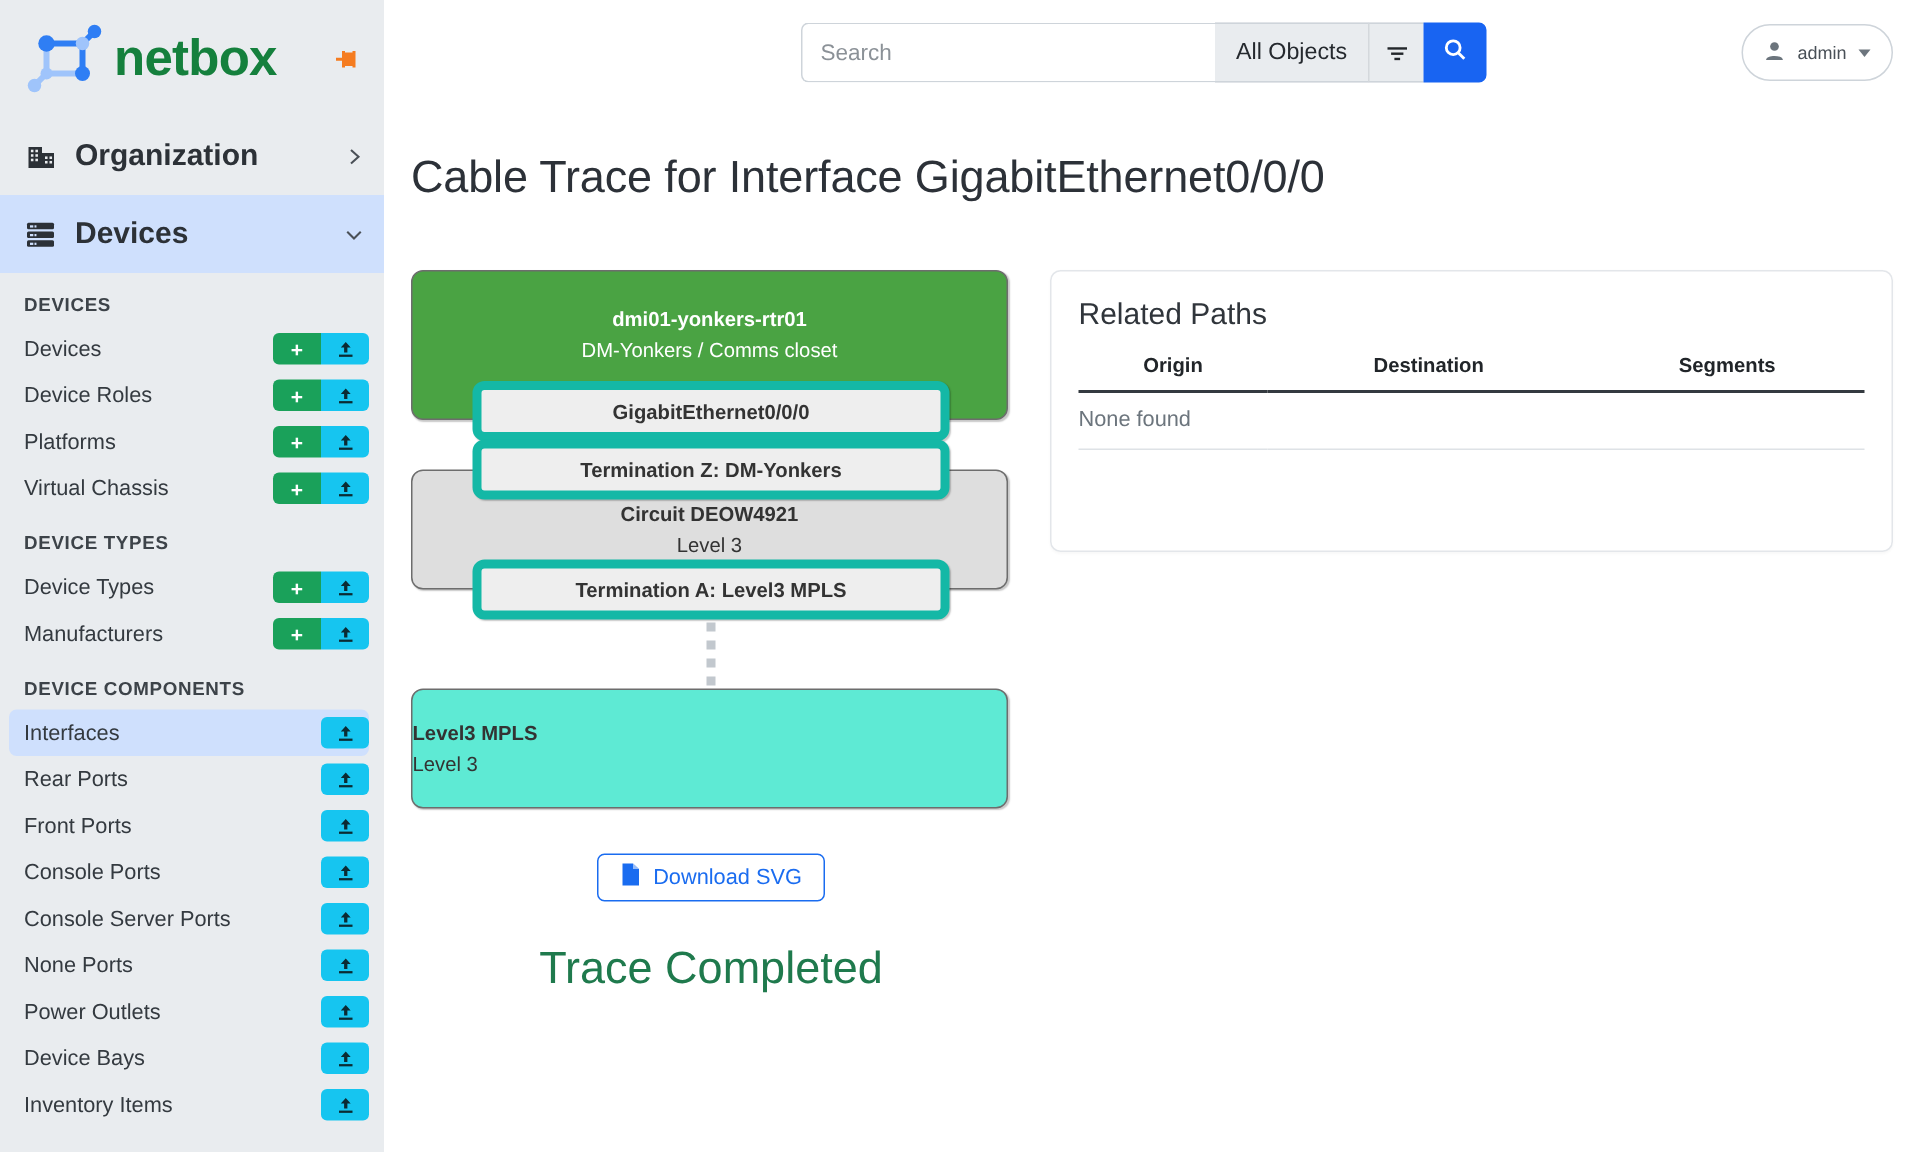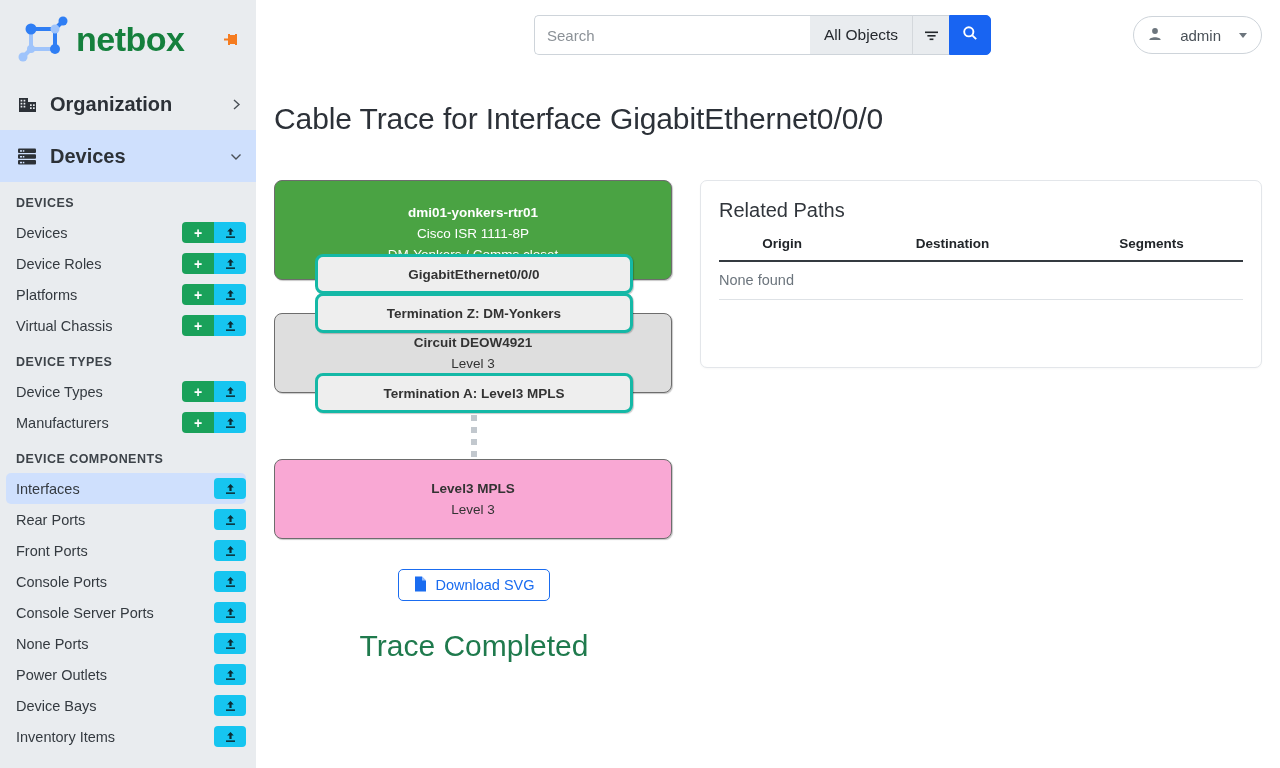--- a/index.html
+++ b/index.html
@@ -104,24 +104,24 @@
     width: 37px; background: #e9ecef;
     border: 1px solid #ced4da; border-left: 1px solid #d4d8dc; border-right:none;
     cursor: pointer; color: #23272b;
   }
   .go-btn {
     width: 42px; display:flex; align-items:center; justify-content:center;
     background: #1864f2; border: 1px solid #1864f2;
     border-radius: 0 5px 5px 0; cursor: pointer; color: #fff;
   }
   .userbtn {
-    display:flex; align-items:center; gap: 18px;
+    display:flex; align-items:center; gap: 8px;
     height: 38px; padding: 0 14px;
     border: 1px solid #ced4da; border-radius: 19px;
-    font-size: 15px; color: #495057; cursor: pointer;
+    font-size: 12px; color: #495057; cursor: pointer;
     margin-left: auto; background:#fff;
   }
   .caret { width:0;height:0;border-left:4.5px solid transparent;border-right:4.5px solid transparent;border-top:5px solid #6c757d; }
 
   .page-title {
     font-size: 30px; font-weight: 400; color: #2c3138;
     padding: 12px 0 0 18px; letter-spacing: -0.1px;
   }
 
   .content { display: flex; padding: 24px 18px 0 18px; gap: 26px; }
@@ -140,21 +140,21 @@
     padding-top: 22px;
   }
   .node-device .n1 { font-size: 13.5px; font-weight: 700; line-height: 1.55; }
   .node-device .n2, .node-device .n3 { font-size: 13.5px; font-weight: 400; line-height: 1.55; }
 
   .term-box {
     background: #eeeeee; color: #333;
     width: 318px; height: 40px; margin: 0 auto;
     display: flex; align-items: center; justify-content: center;
     font-size: 13.5px; font-weight: 700;
-    border-radius: 8px; border: 3px solid #14b8a6;
+    border-radius: 8px; border: 6px solid #14b8a6;
     box-shadow: 1px 1px 1px rgba(0,0,0,.22);
     position: relative; z-index: 3;
   }
   .iface-box { margin-top: -26px; }
 
   .cable-region { height: 120px; position: relative; }
   .cable-line {
     position: absolute; left: 199px; top: 0;
     width: 7px; height: 107px;
     background: #f7e422;
@@ -180,25 +180,25 @@
   .term-over-top { margin-bottom: -20px; }
   .term-over-bot { margin-top: -20px; }
 
   .dotted-link {
     height: 46px; display:flex; flex-direction:column;
     align-items:center; justify-content:center; gap:6px;
   }
   .dot { width: 6px; height: 6px; background: #c2c8ce; }
 
   .node-provider {
-    background: #f9a8d4; color:#333;
+    background: #5eead4; color:#333;
     width: 398px; height: 80px;
     border-radius: 8px; border: 1px solid #6d6d6d;
     box-shadow: 1px 1px 1px rgba(0,0,0,.22);
-    display:flex; flex-direction: column; align-items:center; justify-content:center;
+    display:flex; flex-direction: column; justify-content:center;
   }
   .node-provider .p1 { font-size: 13.5px; font-weight: 700; line-height: 1.6; }
   .node-provider .p2 { font-size: 13.5px; font-weight: 400; line-height: 1.6; }
 
   .dl-row { display:flex; justify-content:center; margin-top: 30px; }
   .dl-btn {
     display:flex; align-items:center; gap: 8px;
     height: 32px; padding: 0 14px;
     border: 1px solid #1a6cf0; border-radius: 5px;
     color: #1a6cf0; background: #fff;
@@ -532,21 +532,20 @@
     </div>
 
     <h1 class="page-title">Cable Trace for Interface GigabitEthernet0/0/0</h1>
 
     <div class="content">
 
       <div class="trace-col">
 
         <div class="node node-device">
           <div class="n1">dmi01-yonkers-rtr01</div>
-          <div class="n2">Cisco ISR 1111-8P</div>
           <div class="n3">DM-Yonkers / Comms closet</div>
         </div>
 
         <div class="term-box iface-box">
           <span>GigabitEthernet0/0/0</span>
         </div>
 
 
         <div class="circuit-stack">
           <div class="term-box term-over-top">

